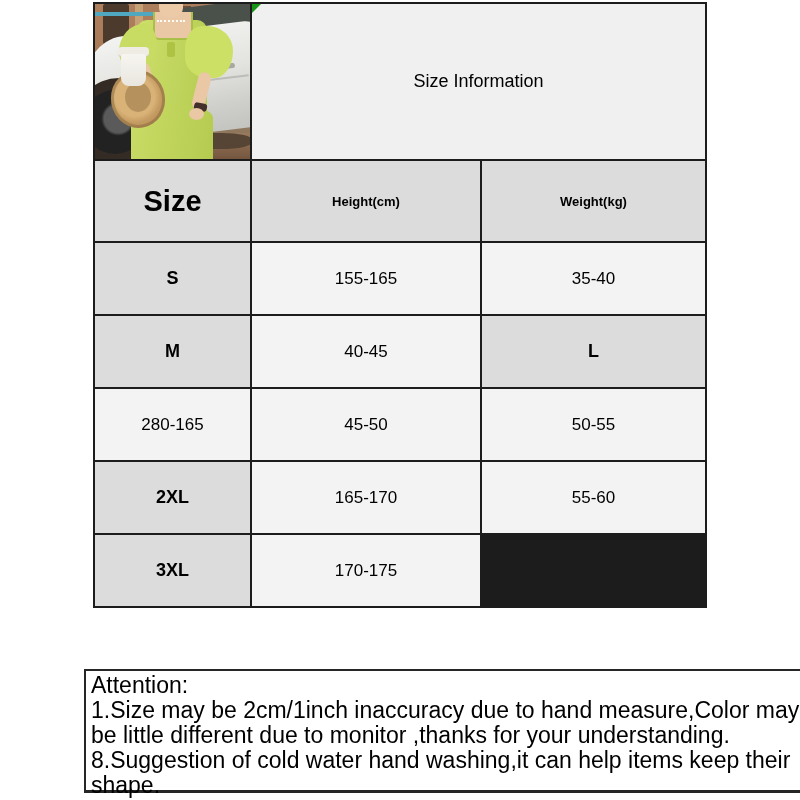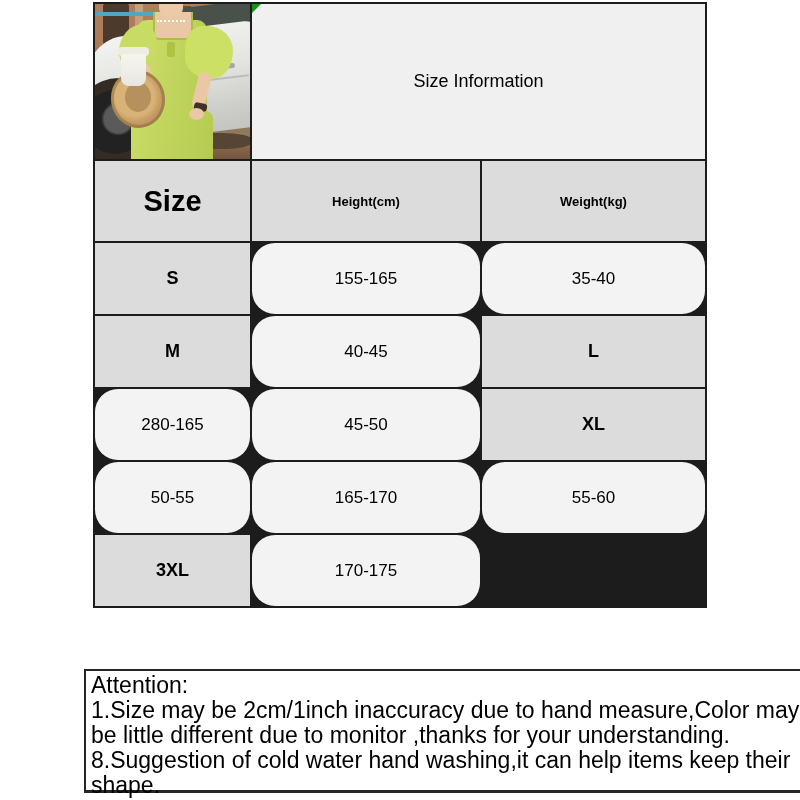--- a/index.html
+++ b/index.html
@@ -21,21 +21,21 @@
   .h-head{height:80px}
   .h-row{height:71px}
   .title-cell{background:#f0f0f0;position:relative;font-weight:normal;font-size:18px;grid-column:2/4;}
   .corner-flag{
     position:absolute;top:0;left:0;width:0;height:0;
     border-top:9px solid #169416;border-right:9px solid transparent;
   }
   .head-cell{background:#dcdcdc;font-weight:bold;font-size:13px;}
   .size-head{font-size:29px;}
   .size-col{background:#dcdcdc;font-weight:bold;font-size:18px;}
-  .val-cell{font-size:17px;background:#f3f3f3;border-radius:23px;}
+  .val-cell{font-size:17px;background:#f3f3f3;}
   
   .attention{
     position:absolute;left:84px;top:669px;width:748px;height:124px;box-sizing:border-box;
     background:#fff;border:2px solid #262626;border-bottom-width:3px;
     padding:2px 5px;font-size:23px;line-height:25px;
   }
   .attention p{margin:0;}
   
   .photo-cell{position:relative;overflow:hidden;padding:0;background:#9c8a74;}
   .photo-cell *{position:absolute;}
@@ -131,23 +131,23 @@
   <div class="cell h-row val-cell">155-165</div>
   <div class="cell h-row val-cell">35-40</div>
 
   <div class="cell h-row size-col">M</div>
   <div class="cell h-row val-cell">40-45</div>
 
   <div class="cell h-row size-col">L</div>
   <div class="cell h-row val-cell">280-165</div>
   <div class="cell h-row val-cell">45-50</div>
 
-  <div class="cell h-row size-col">XL</div>
   <div class="cell h-row val-cell">50-55</div>
 
+  <div class="cell h-row size-col">2XL</div>
   <div class="cell h-row val-cell">165-170</div>
   <div class="cell h-row val-cell">55-60</div>
 
   <div class="cell h-row size-col">3XL</div>
   <div class="cell h-row val-cell">170-175</div>
 </div>
 
 <div class="attention">
   <p>Attention:</p>
   <p>1.Size may be 2cm/1inch inaccuracy due to hand measure,Color may be little different due to monitor ,thanks for your understanding.</p>

